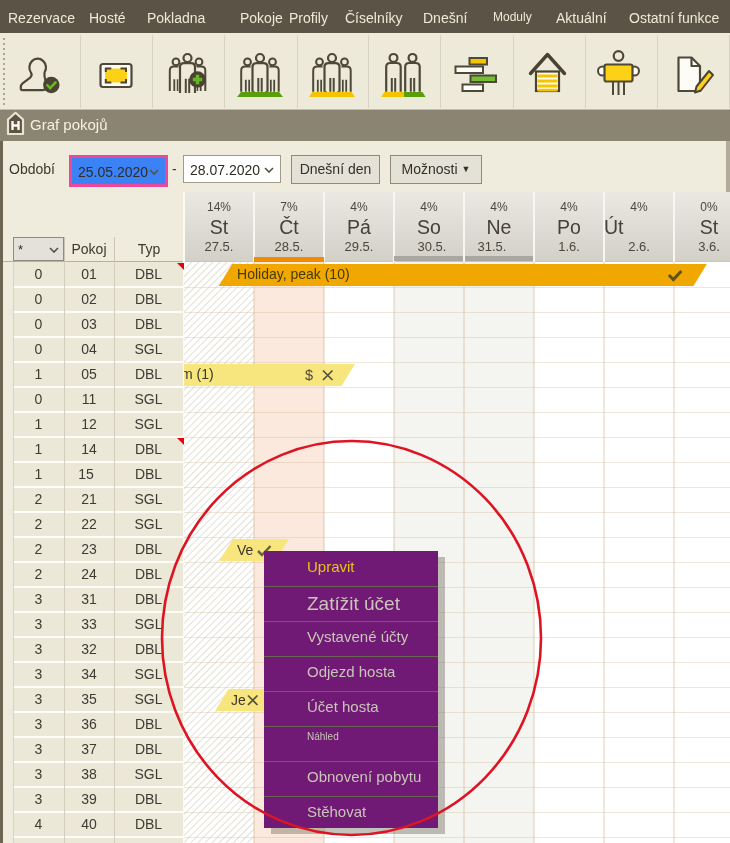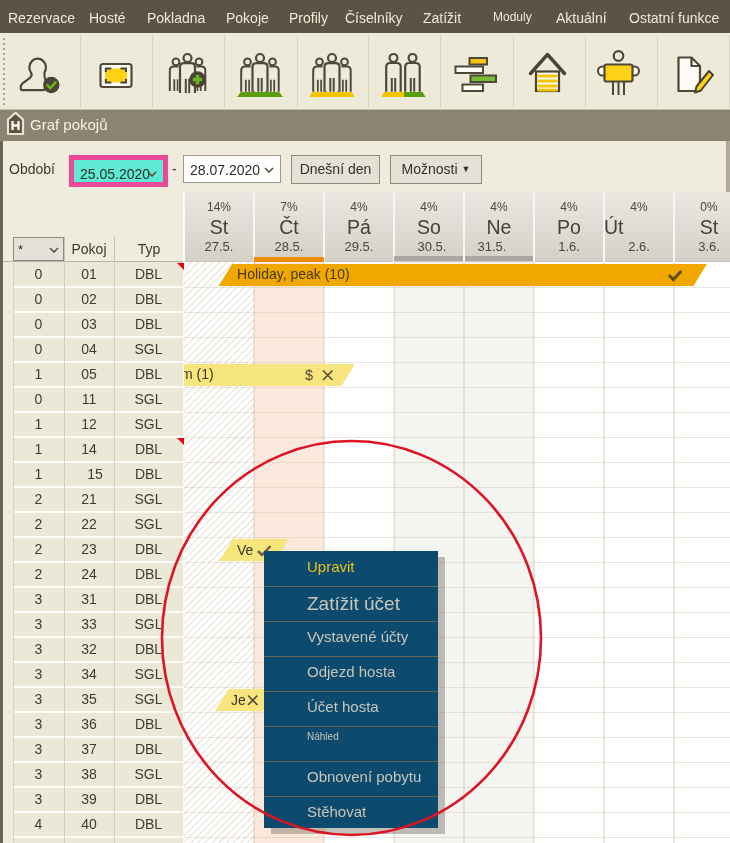--- a/index.html
+++ b/index.html
@@ -5,24 +5,24 @@
 html,body{width:730px;height:843px;overflow:hidden}
 body{font-family:"Liberation Sans",sans-serif;background:#efecdd;position:relative}
 .a{position:absolute}
 </style></head>
 <body>
 
 <div class="a" style="left:0;top:0;width:730px;height:33px;background:#5b5446"></div>
 <div class="a" style="left:8px;top:10px;font-size:14px;color:#efe9d6;white-space:nowrap">Rezervace</div>
 <div class="a" style="left:89px;top:10px;font-size:14px;color:#efe9d6;white-space:nowrap">Hosté</div>
 <div class="a" style="left:147px;top:10px;font-size:14px;color:#efe9d6;white-space:nowrap">Pokladna</div>
-<div class="a" style="left:226px;top:10px;font-size:14px;color:#efe9d6;white-space:nowrap">Pokoje</div>
+<div class="a" style="left:240px;top:10px;font-size:14px;color:#efe9d6;white-space:nowrap">Pokoje</div>
 <div class="a" style="left:289px;top:10px;font-size:14px;color:#efe9d6;white-space:nowrap">Profily</div>
 <div class="a" style="left:345px;top:10px;font-size:14px;color:#efe9d6;white-space:nowrap">Číselníky</div>
-<div class="a" style="left:423px;top:10px;font-size:14px;color:#efe9d6;white-space:nowrap">Zatížit</div>
+<div class="a" style="left:423px;top:10px;font-size:14px;color:#efe9d6;white-space:nowrap">Dnešní</div>
 <div class="a" style="left:493px;top:10px;font-size:12px;color:#efe9d6;white-space:nowrap">Moduly</div>
 <div class="a" style="left:556px;top:10px;font-size:14px;color:#efe9d6;white-space:nowrap">Aktuální</div>
 <div class="a" style="left:629px;top:10px;font-size:14px;color:#efe9d6;white-space:nowrap">Ostatní funkce</div>
 <div class="a" style="left:0;top:33px;width:730px;height:77px;background:#edead9;border-bottom:1px solid #c2bdac"></div>
 <div class="a" style="left:80px;top:35px;width:1px;height:73px;background:#d7d3c3"></div>
 <div class="a" style="left:151.5px;top:35px;width:1px;height:73px;background:#d7d3c3"></div>
 <div class="a" style="left:223.5px;top:35px;width:1px;height:73px;background:#d7d3c3"></div>
 <div class="a" style="left:296.5px;top:35px;width:1px;height:73px;background:#d7d3c3"></div>
 <div class="a" style="left:368px;top:35px;width:1px;height:73px;background:#d7d3c3"></div>
 <div class="a" style="left:440px;top:35px;width:1px;height:73px;background:#d7d3c3"></div>
@@ -103,21 +103,21 @@
     <path d="M709 38l-12.5 15.5-1.5 6 5.8-2L713 42z" fill="#fcd116" stroke="#4a4334" stroke-width="2" stroke-linejoin="round"></path>
 </svg>
 <div class="a" style="left:0;top:110px;width:730px;height:31px;background:#8c8472"></div>
 <svg class="a" style="left:6px;top:111px" width="19" height="25" viewBox="0 0 19 25">
     <path d="M2 8.5 L9.5 1.8 L17 8.5 V23 H2 Z" fill="#5c5344" stroke="#e9e3d1" stroke-width="2.2" stroke-linejoin="round"></path>
     <path d="M6.5 10v9M12.5 10v9M6.5 14.5h6" stroke="#fdfaf0" stroke-width="2.4" fill="none"></path>
   </svg>
 <div class="a" style="left:30px;top:116px;font-size:15px;color:#f6f1e0">Graf pokojů</div>
 <div class="a" style="left:726px;top:141px;width:4px;height:51px;background:#b2ab9c"></div>
 <div class="a" style="left:9px;top:161px;font-size:14px;color:#3c382e">Období</div>
-<div class="a" style="left:69px;top:155px;width:99px;height:32px;background:#5eead4;border:5px solid #ec4899">
+<div class="a" style="left:69px;top:155px;width:99px;height:32px;background:#3b82f6;border:3px solid #ec4899">
     <span style="position:absolute;left:6px;top:6px;font-size:14px;color:#2f2c26">25.05.2020</span>
     <svg width="10" height="6" viewBox="0 0 10 6" style="position:absolute;right:6px;top:11px">
       <path d="M1 1l4 4 4-4" fill="none" stroke="#55503f" stroke-width="1.6"></path>
     </svg>
   </div>
 <div class="a" style="left:172px;top:161px;font-size:14px;color:#3c382e">-</div>
 <div class="a" style="left:183px;top:155px;width:98px;height:28px;background:#fff;border:1px solid #a19a8a">
     <span style="position:absolute;left:6px;top:6px;font-size:14px;color:#2f2c26">28.07.2020</span>
     <svg width="10" height="6" viewBox="0 0 10 6" style="position:absolute;right:6px;top:11px">
       <path d="M1 1l4 4 4-4" fill="none" stroke="#55503f" stroke-width="1.6"></path>
@@ -240,21 +240,21 @@
 <div class="a" style="left:13px;top:411.4px;width:170px;height:1.6px;background:#fdfcf6"></div>
 <div class="a" style="left:13px;top:416.2px;width:51px;text-align:center;font-size:14px;color:#3f3b33">1</div>
 <div class="a" style="left:64px;top:416.2px;width:50px;text-align:center;font-size:14px;color:#3f3b33">12</div>
 <div class="a" style="left:114px;top:416.2px;width:69px;text-align:center;font-size:14px;color:#3f3b33">SGL</div>
 <div class="a" style="left:13px;top:436.4px;width:170px;height:1.6px;background:#fdfcf6"></div>
 <div class="a" style="left:13px;top:441.2px;width:51px;text-align:center;font-size:14px;color:#3f3b33">1</div>
 <div class="a" style="left:64px;top:441.2px;width:50px;text-align:center;font-size:14px;color:#3f3b33">14</div>
 <div class="a" style="left:114px;top:441.2px;width:69px;text-align:center;font-size:14px;color:#3f3b33">DBL</div>
 <div class="a" style="left:13px;top:461.4px;width:170px;height:1.6px;background:#fdfcf6"></div>
 <div class="a" style="left:13px;top:466.2px;width:51px;text-align:center;font-size:14px;color:#3f3b33">1</div>
-<div class="a" style="left:70px;top:466.2px;width:50px;text-align:center;font-size:14px;color:#3f3b33">15</div>
+<div class="a" style="left:61px;top:466.2px;width:50px;text-align:center;font-size:14px;color:#3f3b33">15</div>
 <div class="a" style="left:114px;top:466.2px;width:69px;text-align:center;font-size:14px;color:#3f3b33">DBL</div>
 <div class="a" style="left:13px;top:486.4px;width:170px;height:1.6px;background:#fdfcf6"></div>
 <div class="a" style="left:13px;top:491.2px;width:51px;text-align:center;font-size:14px;color:#3f3b33">2</div>
 <div class="a" style="left:64px;top:491.2px;width:50px;text-align:center;font-size:14px;color:#3f3b33">21</div>
 <div class="a" style="left:114px;top:491.2px;width:69px;text-align:center;font-size:14px;color:#3f3b33">SGL</div>
 <div class="a" style="left:13px;top:511.4px;width:170px;height:1.6px;background:#fdfcf6"></div>
 <div class="a" style="left:13px;top:516.2px;width:51px;text-align:center;font-size:14px;color:#3f3b33">2</div>
 <div class="a" style="left:64px;top:516.2px;width:50px;text-align:center;font-size:14px;color:#3f3b33">22</div>
 <div class="a" style="left:114px;top:516.2px;width:69px;text-align:center;font-size:14px;color:#3f3b33">SGL</div>
 <div class="a" style="left:13px;top:536.4px;width:170px;height:1.6px;background:#fdfcf6"></div>
@@ -330,21 +330,21 @@
     <path d="M14 0 H70 L56 22.2 H0 Z" fill="#f7e57d"></path>
     <text x="18" y="16" font-size="14" fill="#3a362c" font-family="Liberation Sans">Ve</text>
     <path d="M39 12l4 4 8.5-9" fill="none" stroke="#6a6140" stroke-width="2.5"></path>
   </svg>
 <svg class="a" style="left:215px;top:688.7px" width="60" height="22.2" viewBox="0 0 60 22.2">
     <path d="M13.5 0 H60 V22.2 H0 Z" fill="#f7e57d"></path>
     <text x="16" y="16" font-size="14" fill="#3a362c" font-family="Liberation Sans">Je</text>
     <path d="M33 6.5l9.5 9.5M42.5 6.5l-9.5 9.5" stroke="#55503f" stroke-width="1.7"></path>
   </svg>
 <div class="a" style="left:0;top:141px;width:2.5px;height:702px;background:#6d6553"></div>
-<div class="a" style="left:264px;top:551px;width:173.5px;height:277px;background:#0c4a6e;box-shadow:7px 6px 0 rgba(76,70,56,0.33)">
+<div class="a" style="left:264px;top:551px;width:173.5px;height:277px;background:#701a75;box-shadow:7px 6px 0 rgba(76,70,56,0.33)">
 <span style="position:absolute;left:43px;top:7px;font-size:15px;color:#e7c31a;white-space:nowrap">Upravit</span>
 <div style="position:absolute;left:0;top:35px;width:100%;height:1px;background:#6a6455"></div>
 <span style="position:absolute;left:43px;top:42px;font-size:19px;color:#c9c5b8;white-space:nowrap">Zatížit účet</span>
 <div style="position:absolute;left:0;top:70px;width:100%;height:1px;background:#6a6455"></div>
 <span style="position:absolute;left:43px;top:77px;font-size:15px;color:#c9c5b8;white-space:nowrap">Vystavené účty</span>
 <div style="position:absolute;left:0;top:105px;width:100%;height:1px;background:#6a6455"></div>
 <span style="position:absolute;left:43px;top:112px;font-size:15px;color:#c9c5b8;white-space:nowrap">Odjezd hosta</span>
 <div style="position:absolute;left:0;top:140px;width:100%;height:1px;background:#6a6455"></div>
 <span style="position:absolute;left:43px;top:147px;font-size:15px;color:#c9c5b8;white-space:nowrap">Účet hosta</span>
 <div style="position:absolute;left:0;top:175px;width:100%;height:1px;background:#6a6455"></div>

